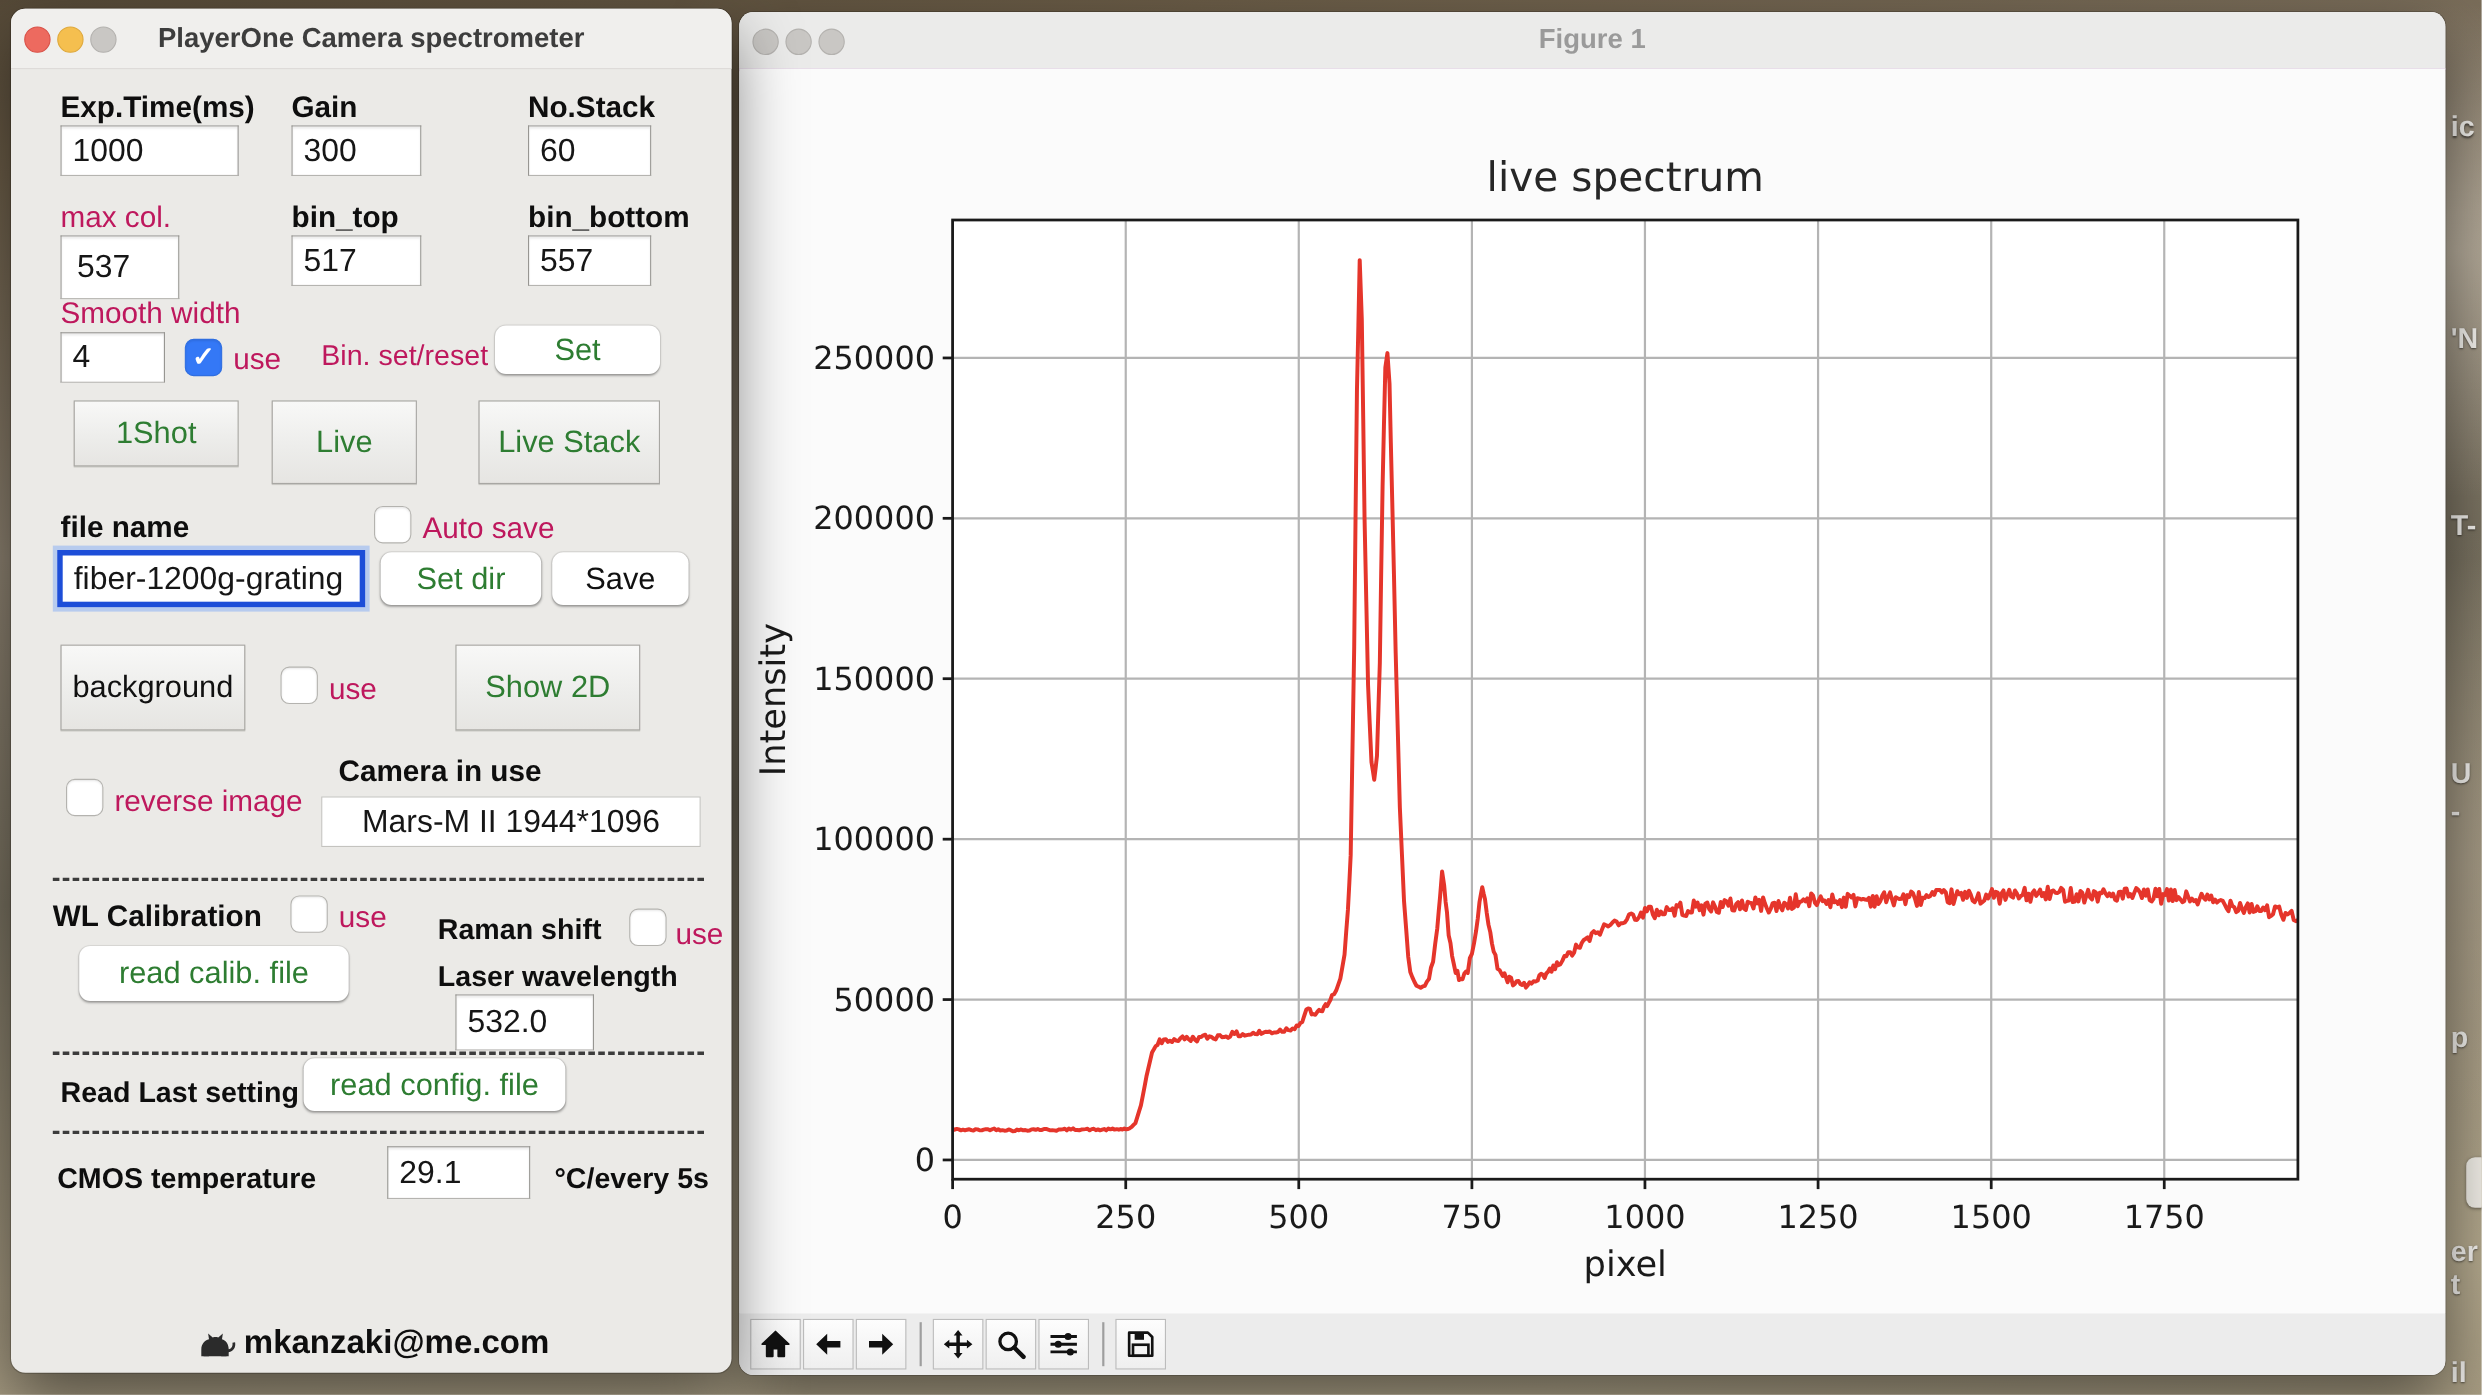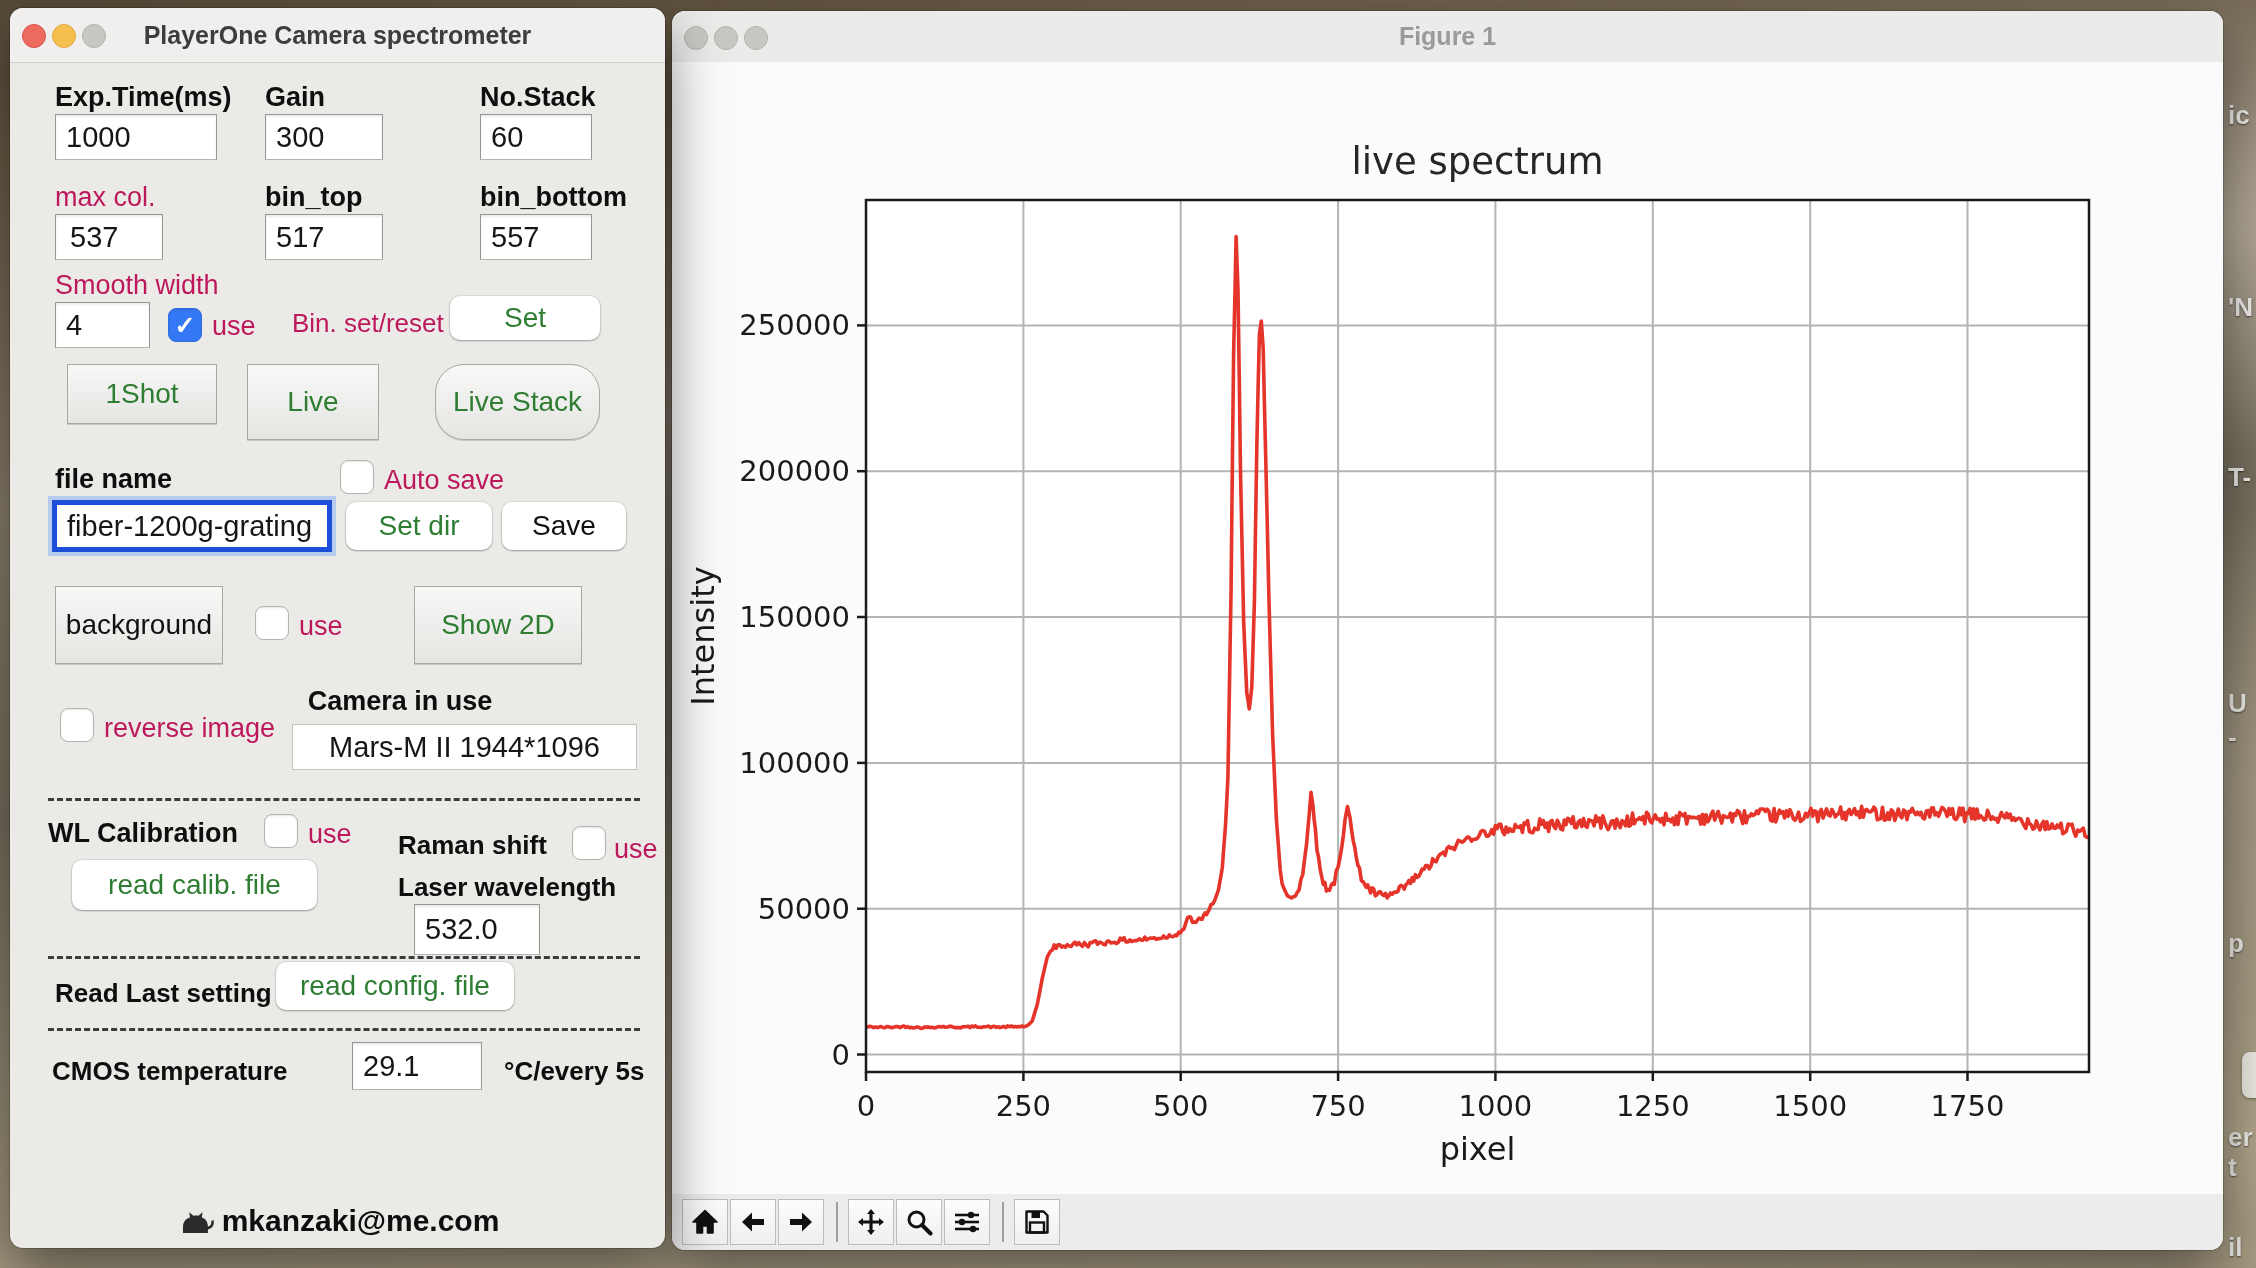--- a/index.html
+++ b/index.html
@@ -88,34 +88,34 @@
   <div class="bl" style="left:45px;top:74px;">Exp.Time(ms)</div>
   <div class="bl" style="left:255px;top:74px;">Gain</div>
   <div class="bl" style="left:470px;top:74px;">No.Stack</div>
   <input class="tin" style="left: 45px; top: 106px; width: 162px; height: 46px;" value="1000">
   <input class="tin" style="left: 255px; top: 106px; width: 118px; height: 46px;" value="300">
   <input class="tin" style="left: 470px; top: 106px; width: 112px; height: 46px;" value="60">
 
   <div class="rl" style="left:45px;top:174px;">max col.</div>
   <div class="bl" style="left:255px;top:174px;">bin_top</div>
   <div class="bl" style="left:470px;top:174px;">bin_bottom</div>
-  <input class="tin" style="left: 45px; top: 206px; width: 108px; height: 46px; padding-left: 14px;" value="537">
+  <input class="tin" style="left: 45px; top: 206px; width: 108px; height: 58px; padding-left: 14px;" value="537">
   <input class="tin" style="left: 255px; top: 206px; width: 118px; height: 46px;" value="517">
   <input class="tin" style="left: 470px; top: 206px; width: 112px; height: 46px;" value="557">
 
   <div class="rl" style="left:45px;top:262px;">Smooth width</div>
   <input class="tin" style="left: 45px; top: 294px; width: 95px; height: 46px;" value="4">
   <div class="cb checked" style="left:158px;top:300px;"></div>
   <div class="rl" style="left:202px;top:303px;">use</div>
   <div class="rl" style="left:282px;top:300px;font-size:26px;">Bin. set/reset</div>
   <div class="pill" style="left:440px;top:288px;width:150px;height:44px;">Set</div>
 
   <div class="tkbtn" style="left:57px;top:356px;width:150px;height:60px;">1Shot</div>
   <div class="tkbtn" style="left:237px;top:356px;width:132px;height:76px;">Live</div>
-  <div class="tkbtn" style="left:425px;top:356px;width:165px;height:76px;border-radius:29px;">Live Stack</div>
+  <div class="tkbtn" style="left:425px;top:356px;width:165px;height:76px;">Live Stack</div>
 
   <div class="bl" style="left:45px;top:456px;">file name</div>
   <div class="cb" style="left:330px;top:452px;"></div>
   <div class="rl" style="left:374px;top:457px;">Auto save</div>
   <input class="tin" id="filename-input" style="left: 42px; top: 492px; width: 280px; height: 52px;" value="fiber-1200g-grating">
   <div class="pill" style="left:336px;top:494px;width:146px;height:48px;">Set dir</div>
   <div class="pill dark" style="left:492px;top:494px;width:124px;height:48px;">Save</div>
 
   <div class="tkbtn dark" style="left:45px;top:578px;width:168px;height:78px;">background</div>
   <div class="cb" style="left:245px;top:598px;"></div>

